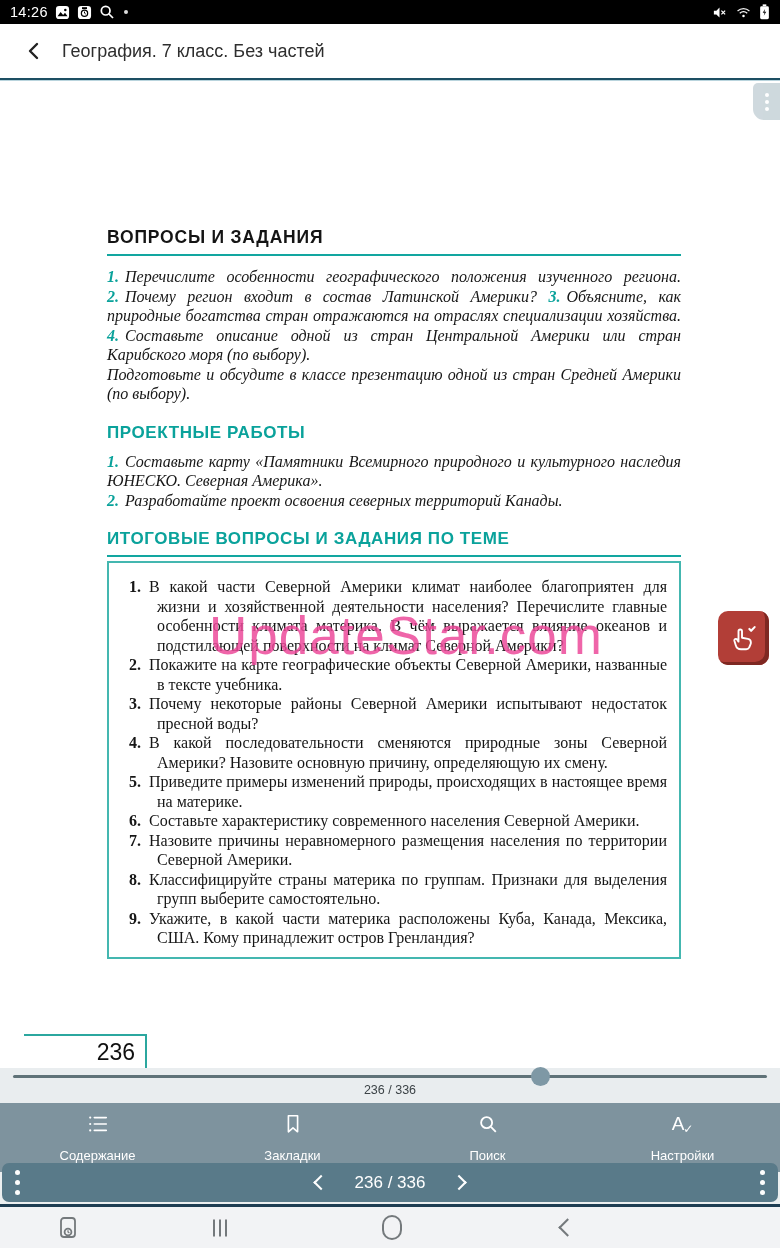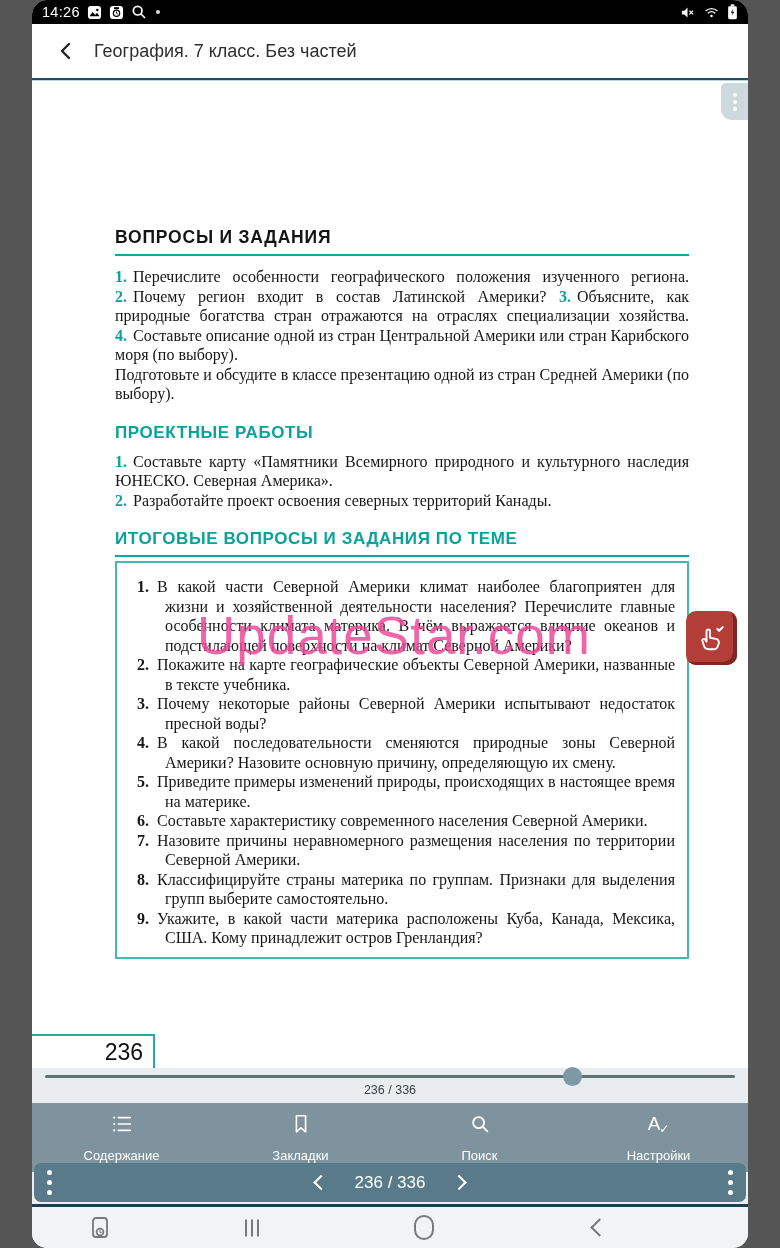--- a/index.html
+++ b/index.html
@@ -1,41 +1,40 @@
 <!DOCTYPE html>
 <html><head>
 <meta charset="utf-8">
 <style>
   * { margin:0; padding:0; box-sizing:border-box; }
   html,body { background:#555; }
   .screen {
-    width:716px; height:1248px; margin:0 auto; position:relative;
+    width:780px; height:1248px; margin:0 auto; position:relative;
     background:#fff; overflow:hidden;
     font-family:"Liberation Sans","DejaVu Sans",sans-serif;
-    border-radius:15px;
   }
 
   
   .status-bar {
     height:24px; background:#000; color:#fff;
     display:flex; align-items:center; padding:0 10px; gap:7px;
   }
   .status-time { font-size:14.5px; letter-spacing:.3px; }
   .sb-ic { display:flex; align-items:center; }
   .sb-spacer { flex:1; }
   .sb-dot { width:4px; height:4px; border-radius:50%; background:#ddd; margin-left:2px; }
 
   
   .toolbar { height:54px; background:#fff; display:flex; align-items:center; padding:0 18px;text-align:center; }
   .back-btn { width:34px; height:34px; display:flex; align-items:center; justify-content:center; cursor:pointer; }
   .toolbar-title { font-size:18px; color:#2e2e2e; margin-left:10px; }
   .toolbar-divider { height:3px; border-top:2px solid #1d4f63; background:#b9d4dd; }
 
   
-  .page-area { position:relative; height:987px; background:#fff; overflow:hidden; }
+  .page-area { position:relative; height:987px; background:#fff; overflow:hidden;margin-left:24px; }
 
   .kebab-tab {
     position:absolute; right:0; top:2px; width:27px; height:37px;
     background:#ccd7dc; border-radius:5px 0 0 11px; opacity:.95;
     display:flex; flex-direction:column; align-items:center; justify-content:center; gap:3px; z-index:6;
   }
   .kebab-tab i { width:4px; height:4px; border-radius:50%; background:#fff; }
 
   .doc { position:absolute; left:83px; top:146px; width:574px; color:#111; }
 
@@ -44,21 +43,21 @@
     padding-bottom:6px; border-bottom:2.5px solid #12a6a0; margin-bottom:11px;
   }
   .h-teal {
     font-size:17px; font-weight:bold; letter-spacing:.6px; color:#0aa29b;
     margin:19px 0 9px 0;
   }
   .h-teal.underlined { padding-bottom:6px; border-bottom:2.5px solid #12a6a0; margin-bottom:4px; }
 
   .body-text {
     font-family:"Liberation Serif","DejaVu Serif",serif;
-    font-size:16px; line-height:19.5px; text-align:justify; color:#161616;
+    font-size:16px; line-height:19.5px; text-align:justify; color:#161616;font-style:italic;
   }
   .tnum { color:#0aa29b; font-weight:bold; margin-right:6px; }
 
   .qbox {
     border:2px solid #44b7b0; margin-top:0; padding:14px 12px 9px 0;
   }
   .qitem {
     font-family:"Liberation Serif","DejaVu Serif",serif;
     font-size:16px; line-height:19.5px; text-align:justify; color:#161616;
     padding-left:48px; text-indent:-28px;

